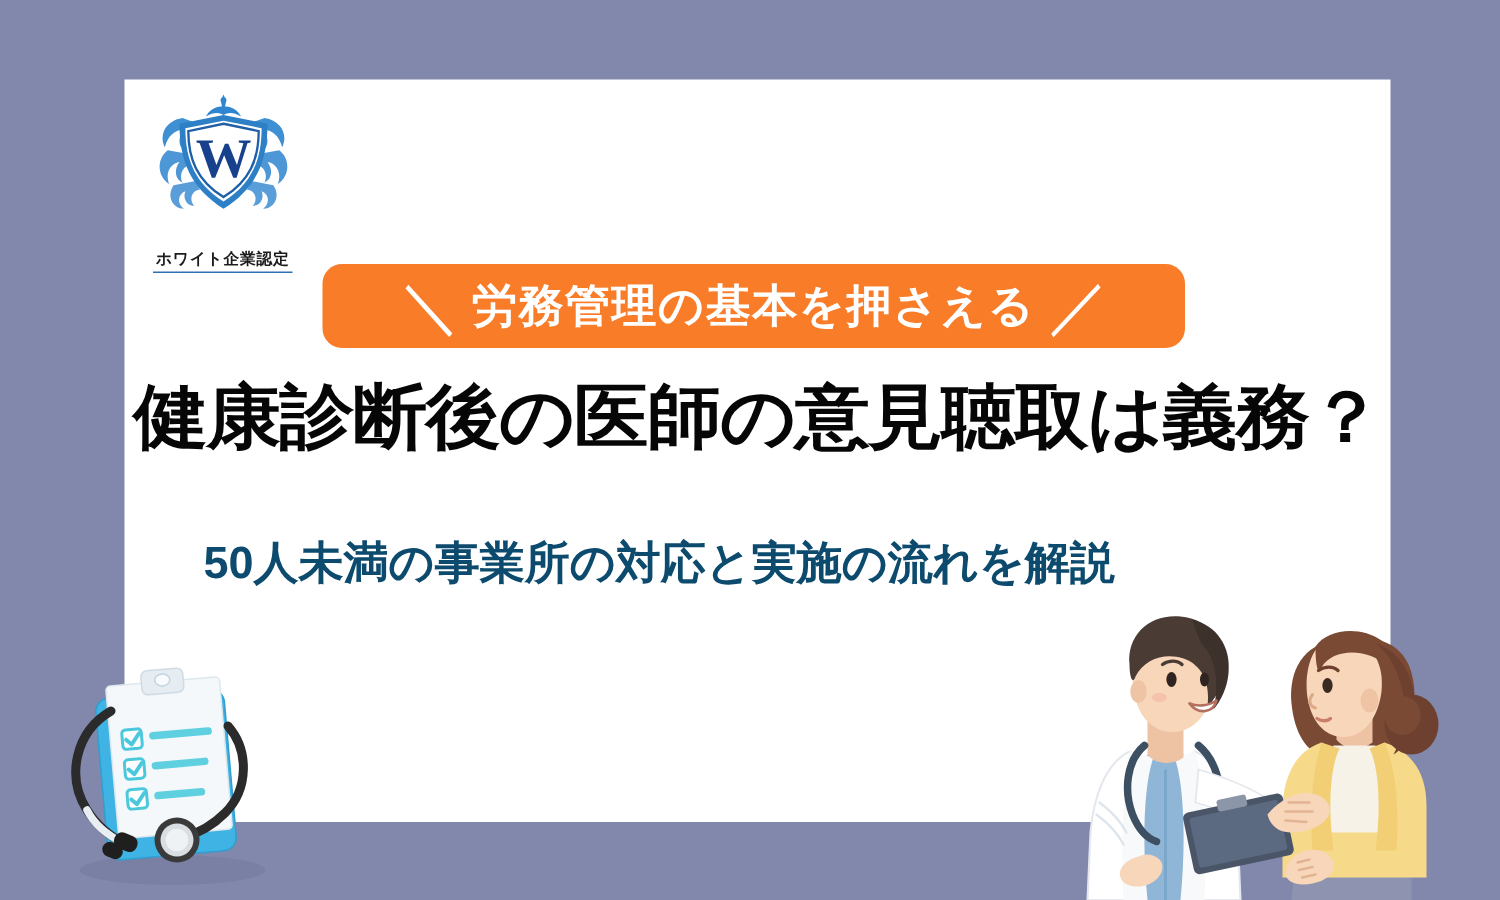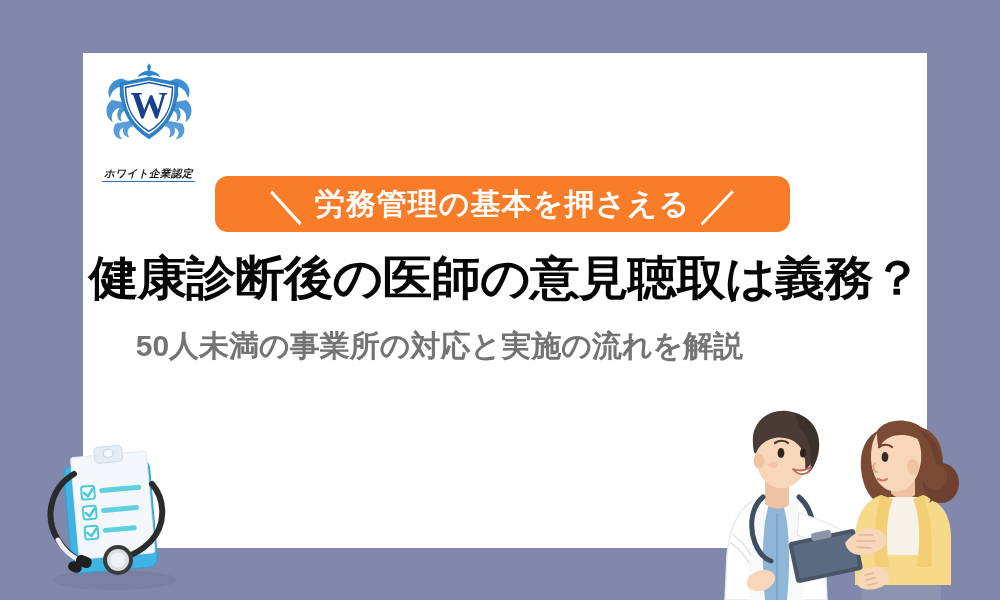--- a/index.html
+++ b/index.html
@@ -29,21 +29,20 @@
   #logo .logo-caption {
     margin-top:18px;
     font-size:10.5px;
     font-weight:bold;
     color:#1c1c1c;
     letter-spacing:0.5px;
     border-bottom:1.5px solid #2f6fb5;
     display:inline-block;
     padding:0 2px 1px 2px;
     line-height:1.2;
-    font-style:italic;
   }
 
   
   #ribbon {
     position:absolute;
     left:132px; top:123px;
     width:575px; height:56px;
     background:#f97c29;
     border-radius:13px;
     display:flex;
@@ -80,24 +79,24 @@
     font-weight:bold;
     letter-spacing:-1px;
     white-space:nowrap;
     transform:scaleX(1.06);
     line-height:1.22;
   }
 
   
   #subheadline {
     position:absolute;
-    left:0px; top:274px;
+    left:0px; top:304px;
     width:713px;
     text-align:center;
-    color:#737373;
+    color:#0c4a6e;
     font-size:30px;
     font-weight:bold;
     letter-spacing:0px;
     white-space:nowrap;
     line-height:1.25;
   }
 
   
   #clipboard-art {
     position:absolute;

